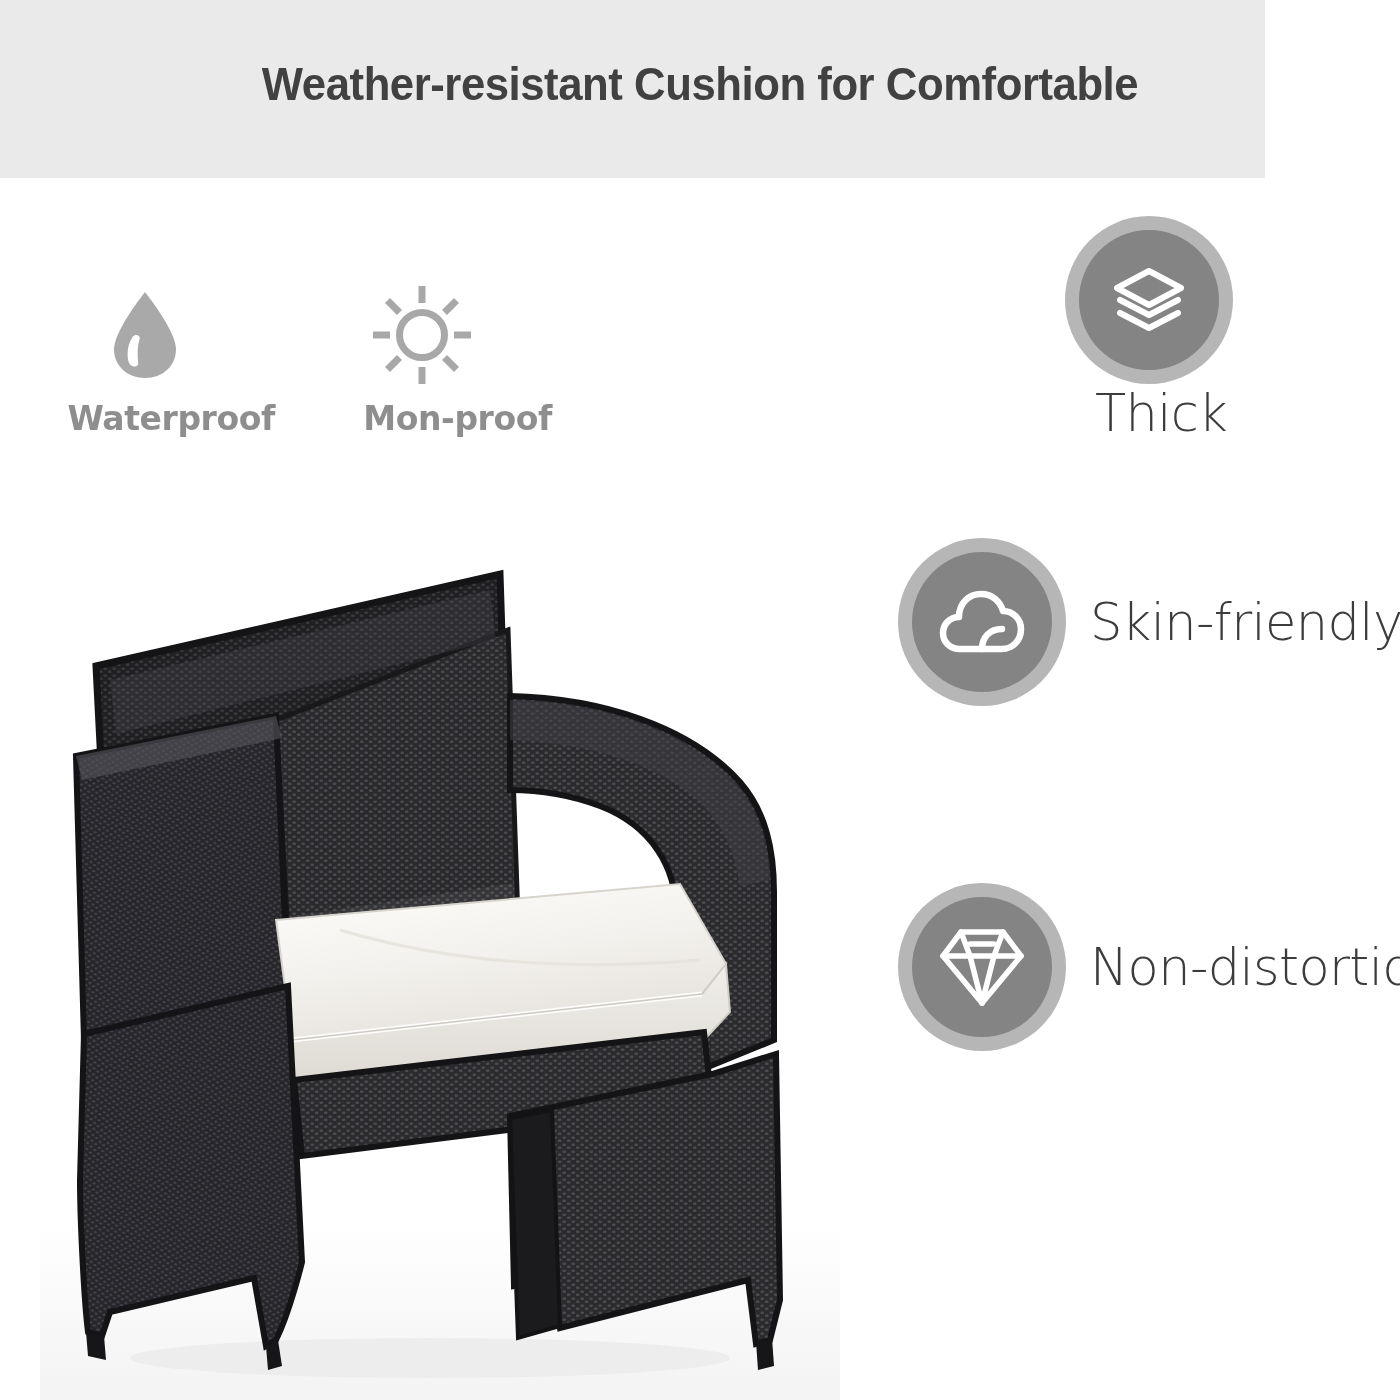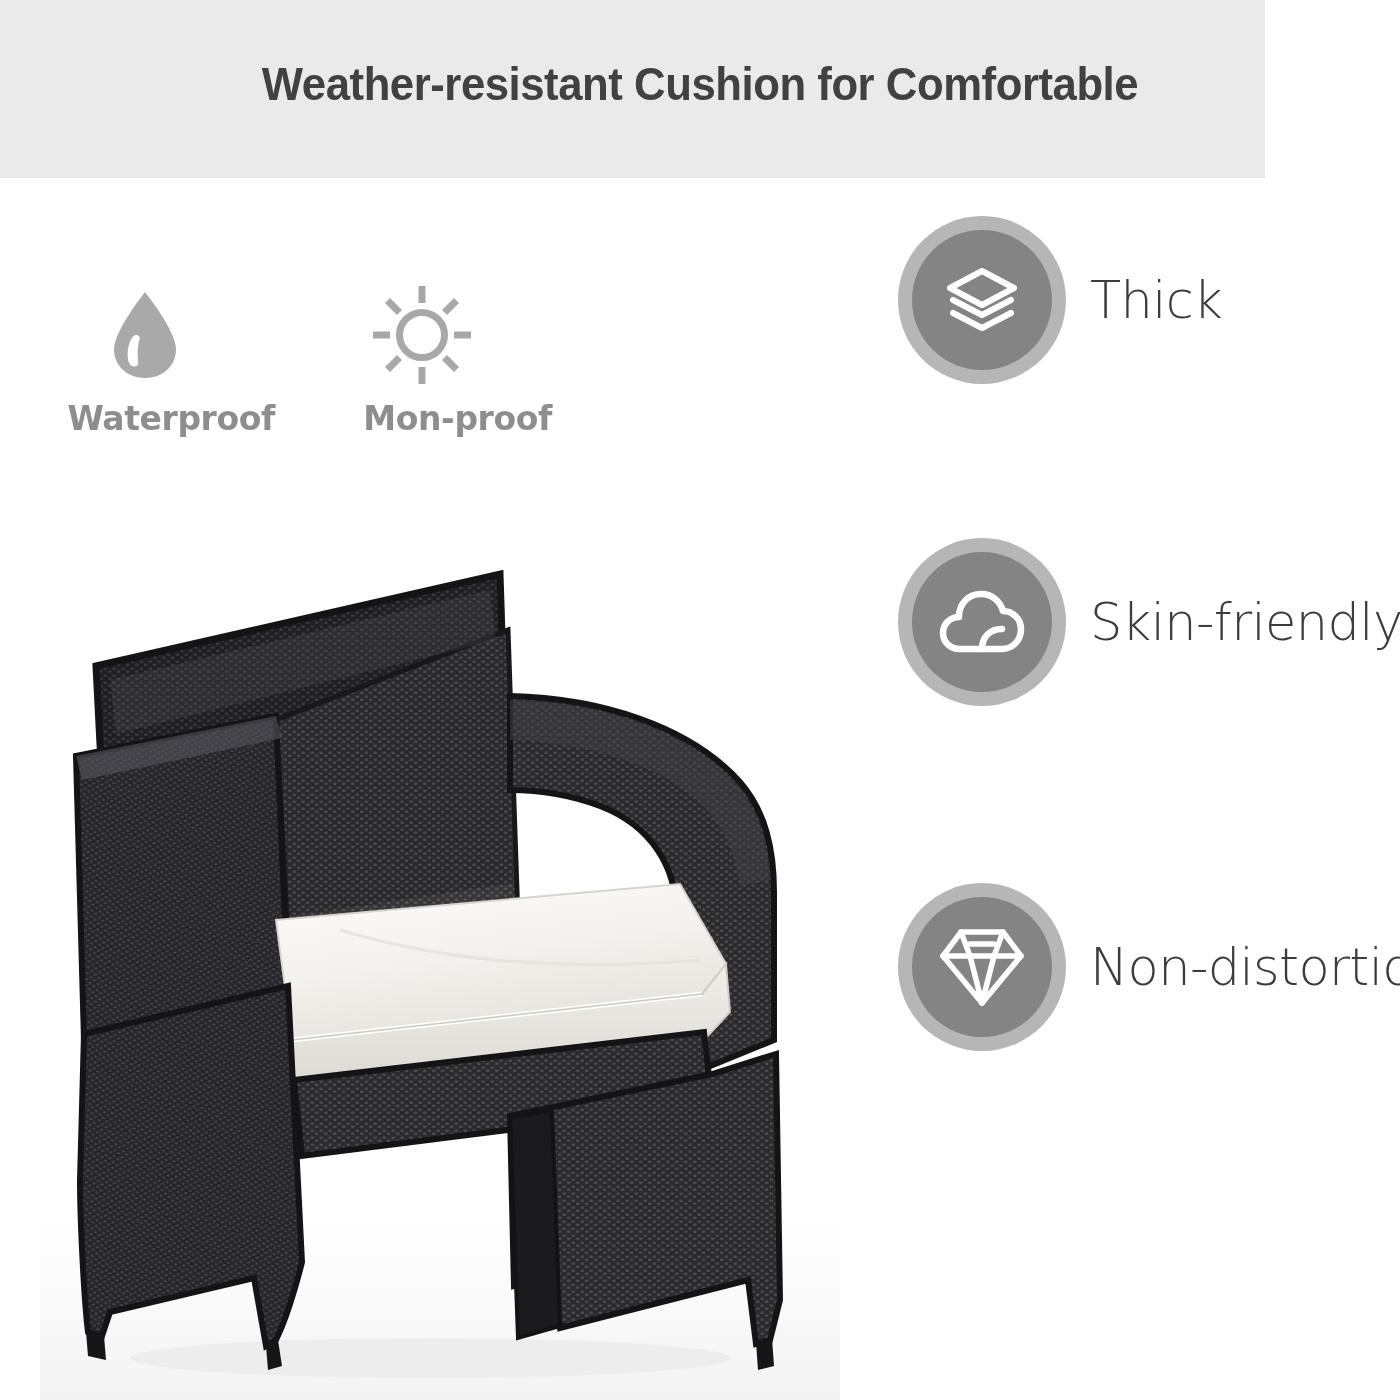--- a/index.html
+++ b/index.html
@@ -86,21 +86,21 @@
     height: 1132px;
   }
   .feature-item {
     position: absolute;
     left: 0;
     width: 502px;
     height: 168px;
     display: flex;
     align-items: center;
   }
-  .feature-item:nth-child(1) { top: 0px; }
+  .feature-item:nth-child(1) { top: 0px; flex-direction: column; }
   .feature-item:nth-child(2) { top: 322px; }
   .feature-item:nth-child(3) { top: 667px; }
   .feature-item:nth-child(4) { top: 965px; }
 
   .badge {
     position: relative;
     flex: 0 0 auto;
     width: 168px;
     height: 168px;
     border-radius: 50%;

